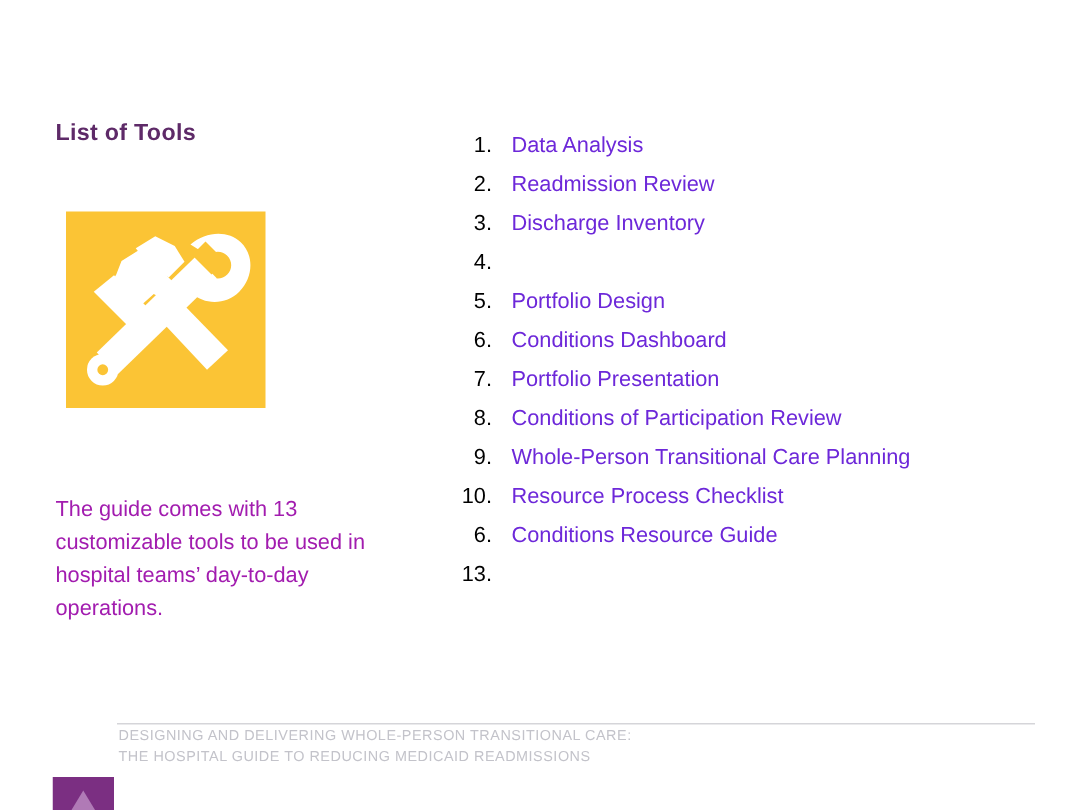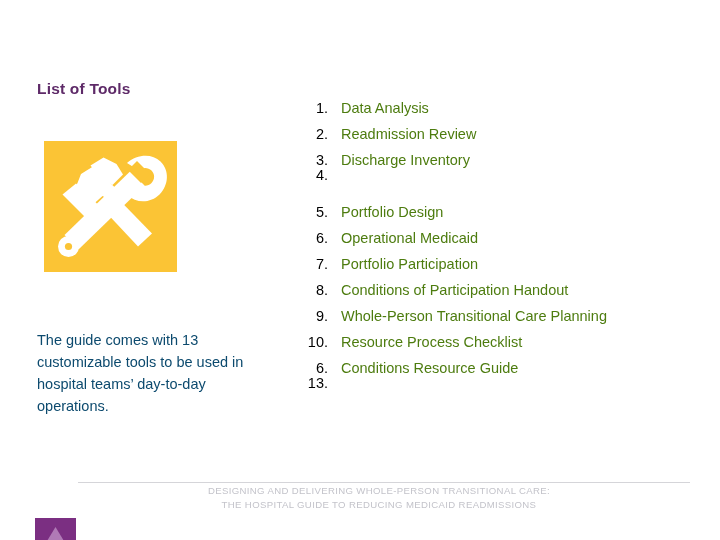--- a/index.html
+++ b/index.html
@@ -57,21 +57,21 @@
     height: 131px;
   }
 
   .left-paragraph {
     position: absolute;
     left: 37px;
     top: 329px;
     width: 235px;
     font-size: 14.5px;
     line-height: 1.52;
-    color: #0c4a6e;
+    color: #a21caf;
     margin: 0;
   }
 
   
   .tool-list {
     position: absolute;
     left: 292px;
     top: 84px;
     width: 416px;
   }
@@ -85,23 +85,22 @@
     width: 36px;
     flex: 0 0 36px;
     text-align: right;
     font-size: 14.5px;
     color: #000000;
     white-space: nowrap;
   }
   .tool-label {
     margin-left: 13px;
     font-size: 14.5px;
-    color: #4d7c0f;
+    color: #6d28d9;
     white-space: nowrap;
-    margin-top: 11px;
   }
 
   
   .footer {
     position: absolute;
     left: 0;
     top: 472px;
     width: 720px;
     height: 68px;
   }
@@ -129,21 +128,20 @@
   .footer-text {
     position: absolute;
     left: 79px;
     top: 484px;
     width: 600px;
     font-size: 9.6px;
     line-height: 1.42;
     letter-spacing: 0.35px;
     color: #c3c3ca;
     text-transform: uppercase;
-    text-align: center;
   }
   .footer-text div { white-space: nowrap; }
 </style>
 </head>
 <body>
 
 <div class="slide">
 
   <div class="left-col">
     <h1 class="slide-title">List of Tools</h1>
@@ -190,29 +188,29 @@
     </div>
     <div class="tool-list-row">
       <span class="tool-num">4.</span>
     </div>
     <div class="tool-list-row">
       <span class="tool-num">5.</span>
       <span class="tool-label">Portfolio Design</span>
     </div>
     <div class="tool-list-row">
       <span class="tool-num">6.</span>
-      <span class="tool-label">Operational Medicaid</span>
+      <span class="tool-label">Conditions Dashboard</span>
     </div>
     <div class="tool-list-row">
       <span class="tool-num">7.</span>
-      <span class="tool-label">Portfolio Participation</span>
+      <span class="tool-label">Portfolio Presentation</span>
     </div>
     <div class="tool-list-row">
       <span class="tool-num">8.</span>
-      <span class="tool-label">Conditions of Participation Handout</span>
+      <span class="tool-label">Conditions of Participation Review</span>
     </div>
     <div class="tool-list-row">
       <span class="tool-num">9.</span>
       <span class="tool-label">Whole-Person Transitional Care Planning</span>
     </div>
     <div class="tool-list-row">
       <span class="tool-num">10.</span>
       <span class="tool-label">Resource Process Checklist</span>
     </div>
     <div class="tool-list-row">

